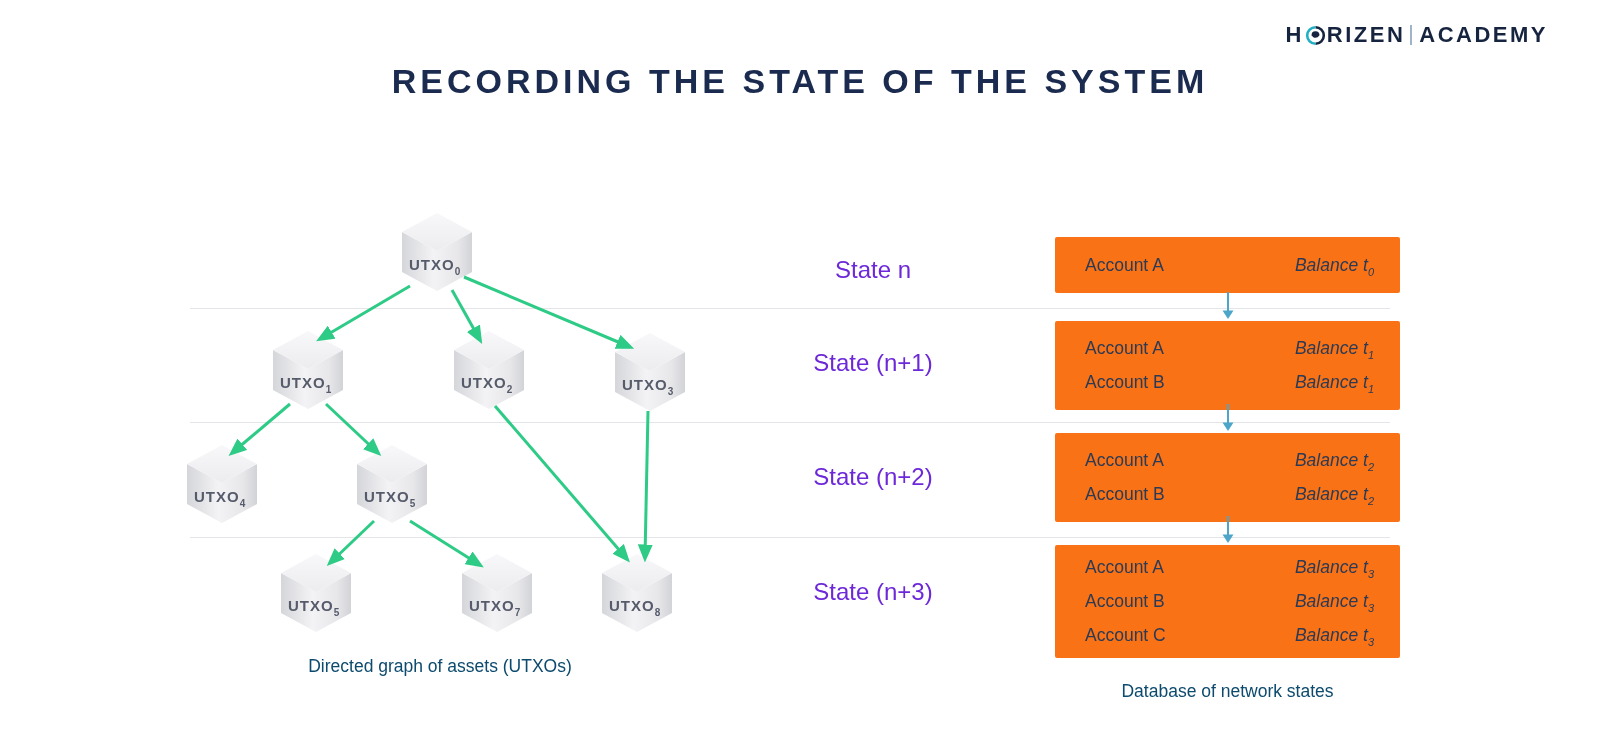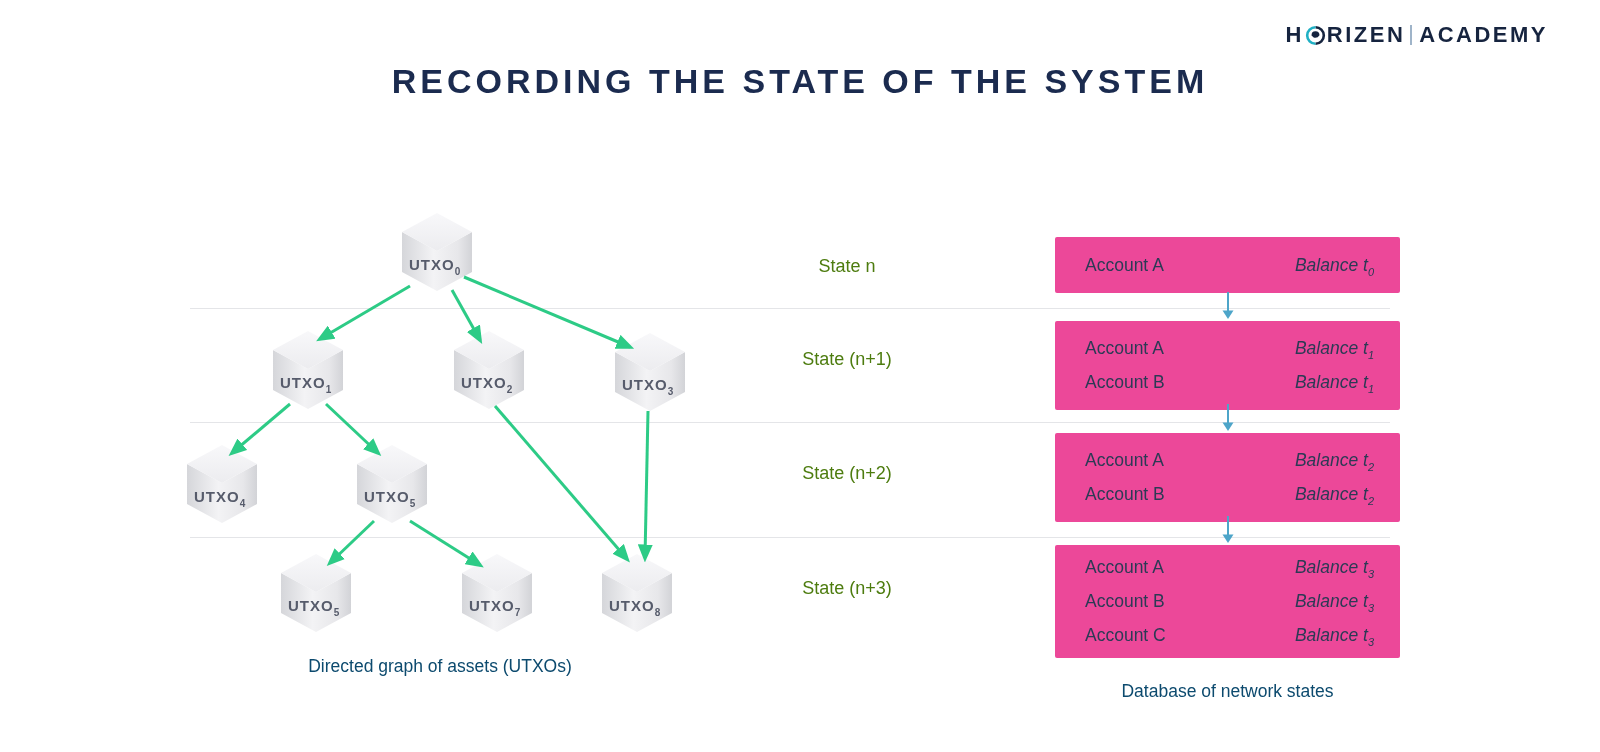--- a/index.html
+++ b/index.html
@@ -31,27 +31,27 @@
   #account-heading { left: 1117px; }
   
   .sep-line {
     position: absolute; left: 190px; width: 1200px; height: 1px;
     background: #e4e5e8;
   }
   
   #utxo-graph { position: absolute; left: 0; top: 0; pointer-events: none; }
   
   .state-label {
-    position: absolute; left: 762px; width: 170px; text-align: center;
-    font-size: 18px; color: #4d7c0f;
+    position: absolute; left: 788px; width: 170px; text-align: center;
+    font-size: 24px; color: #6d28d9;
   }
   
   .card {
     position: absolute; left: 1055px; width: 345px;
-    background: #ec4899; border-radius: 2px;
+    background: #f97316; border-radius: 2px;
     display: flex; flex-direction: column; justify-content: center;
     box-sizing: border-box; padding: 6px 0;
   }
   .card-row {
     display: flex; justify-content: space-between; align-items: center;
     height: 34px; padding: 0 26px 0 30px; font-size: 17.5px; color: #2c3a55;
   }
   .balance { font-style: italic; }
   sub { font-size: 11px; line-height: 0; }
   

